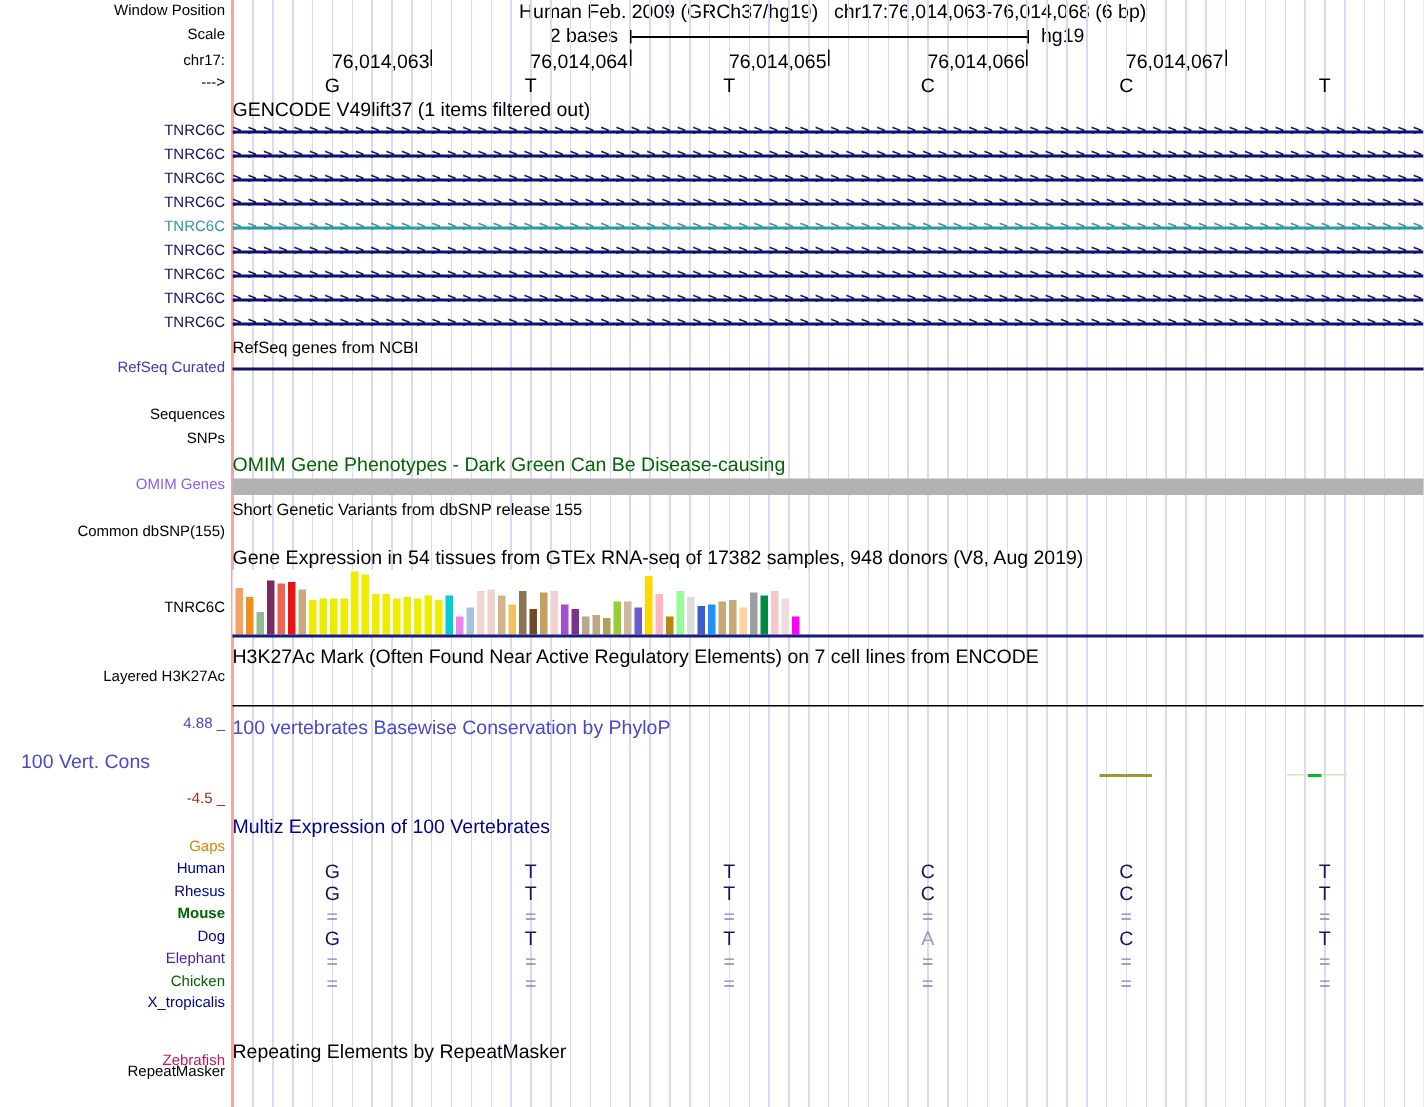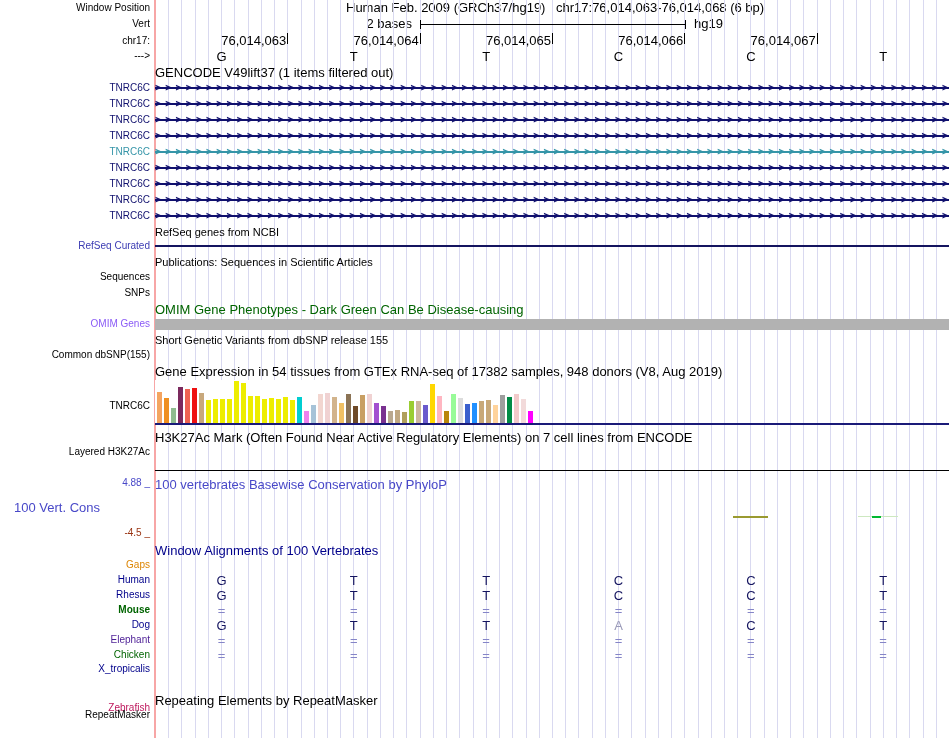--- a/index.html
+++ b/index.html
@@ -37,21 +37,21 @@
 <body>
 
 <div id="root">
   <div class="grid"></div>
   <div class="pinkline"></div>
 
   <div class="lbl" style="top:0px">Window Position</div>
   <div class="abs t13" style="left:346px;top:0px">Human Feb. 2009 (GRCh37/hg19)</div>
   <div class="abs t13" style="left:556px;top:0px">chr17:76,014,063-76,014,068 (6 bp)</div>
 
-  <div class="lbl" style="top:16px">Vert</div>
+  <div class="lbl" style="top:16px">Scale</div>
   <div class="abs t13" style="left:312px;top:16px;width:100px;text-align:right">2 bases</div>
   <div class="scalebar"></div>
   <div class="abs t13" style="left:694px;top:16px">hg19</div>
 
   <div class="lbl" style="top:33px">chr17:</div>
   <div id="coords">
       <div class="coordnum" style="left: 198.333px; top: 34px;">76,014,063</div>
       <div class="tick" style="left: 287.333px; top: 33px;"></div>
       <div class="coordnum" style="left: 330.667px; top: 34px;">76,014,064</div>
       <div class="tick" style="left: 419.667px; top: 33px;"></div>
@@ -121,21 +121,20 @@
       <div class="gene-row" style="top: 208px; color: rgb(16, 16, 110);">
         <div class="shaft"></div>
         <div class="arrows">&gt;&gt;&gt;&gt;&gt;&gt;&gt;&gt;&gt;&gt;&gt;&gt;&gt;&gt;&gt;&gt;&gt;&gt;&gt;&gt;&gt;&gt;&gt;&gt;&gt;&gt;&gt;&gt;&gt;&gt;&gt;&gt;&gt;&gt;&gt;&gt;&gt;&gt;&gt;&gt;&gt;&gt;&gt;&gt;&gt;&gt;&gt;&gt;&gt;&gt;&gt;&gt;&gt;&gt;&gt;&gt;&gt;&gt;&gt;&gt;&gt;&gt;&gt;&gt;&gt;&gt;&gt;&gt;&gt;&gt;&gt;&gt;&gt;&gt;&gt;&gt;&gt;&gt;</div>
       </div>
     </div>
 
   <div class="title t11" style="top:226px">RefSeq genes from NCBI</div>
   <div class="lbl" style="top:238px;color:#3b3bb3">RefSeq Curated</div>
   <div class="hline" style="left:155px;top:245px;width:794px;height:2px;background:#14145f"></div>
 
-  <div class="title t11" style="top:256px">Publications: Sequences in Scientific Articles</div>
   <div class="lbl" style="top:269px">Sequences</div>
   <div class="lbl" style="top:285px">SNPs</div>
 
   <div class="title t13" style="top:302px;color:#006400">OMIM Gene Phenotypes - Dark Green Can Be Disease-causing</div>
   <div class="lbl" style="top:316px;color:#8b5cf6">OMIM Genes</div>
   <div class="omim-bar"></div>
 
   <div class="title t11" style="top:334px">Short Genetic Variants from dbSNP release 155</div>
   <div class="lbl" style="top:347px">Common dbSNP(155)</div>
 
@@ -207,21 +206,21 @@
   <div class="title t13" style="top:477px;color:#4848c8">100 vertebrates Basewise Conservation by PhyloP</div>
   <div class="abs t13" style="left:14px;top:500px;color:#4848c8">100 Vert. Cons</div>
   <div id="phylopMarks">
       <div class="abs" style="left: 733px; top: 516px; width: 35px; height: 2px; background: rgb(154, 154, 48); z-index: 4;"></div>
       <div class="abs" style="left: 858px; top: 516px; width: 14px; height: 1px; background: rgb(205, 232, 192); z-index: 4;"></div>
       <div class="abs" style="left: 872px; top: 516px; width: 9px; height: 2px; background: rgb(0, 184, 48); z-index: 4;"></div>
       <div class="abs" style="left: 881px; top: 516px; width: 17px; height: 1px; background: rgb(205, 232, 192); z-index: 4;"></div>
     </div>
   <div class="lbl" style="top:525px;color:#993311">-4.5 _</div>
 
-  <div class="title t13" style="top:543px;color:#00008b">Window Alignments of 100 Vertebrates</div>
+  <div class="title t13" style="top:543px;color:#00008b">Multiz Expression of 100 Vertebrates</div>
   <div id="multizLabels">
       <div class="lbl" style="top: 557px; color: rgb(221, 133, 0);">Gaps</div>
       <div class="lbl" style="top: 572px; color: rgb(0, 0, 139);">Human</div>
       <div class="lbl" style="top: 587px; color: rgb(0, 0, 139);">Rhesus</div>
       <div class="lbl" style="top: 602px; color: rgb(0, 100, 0); font-weight: bold;">Mouse</div>
       <div class="lbl" style="top: 617px; color: rgb(0, 0, 139);">Dog</div>
       <div class="lbl" style="top: 632px; color: #4c1d95;">Elephant</div>
       <div class="lbl" style="top: 647px; color: rgb(0, 100, 0);">Chicken</div>
       <div class="lbl" style="top: 661px; color: rgb(0, 0, 139);">X_tropicalis</div>
       <div class="lbl" style="top: 700px; color: #be185d;">Zebrafish</div>

